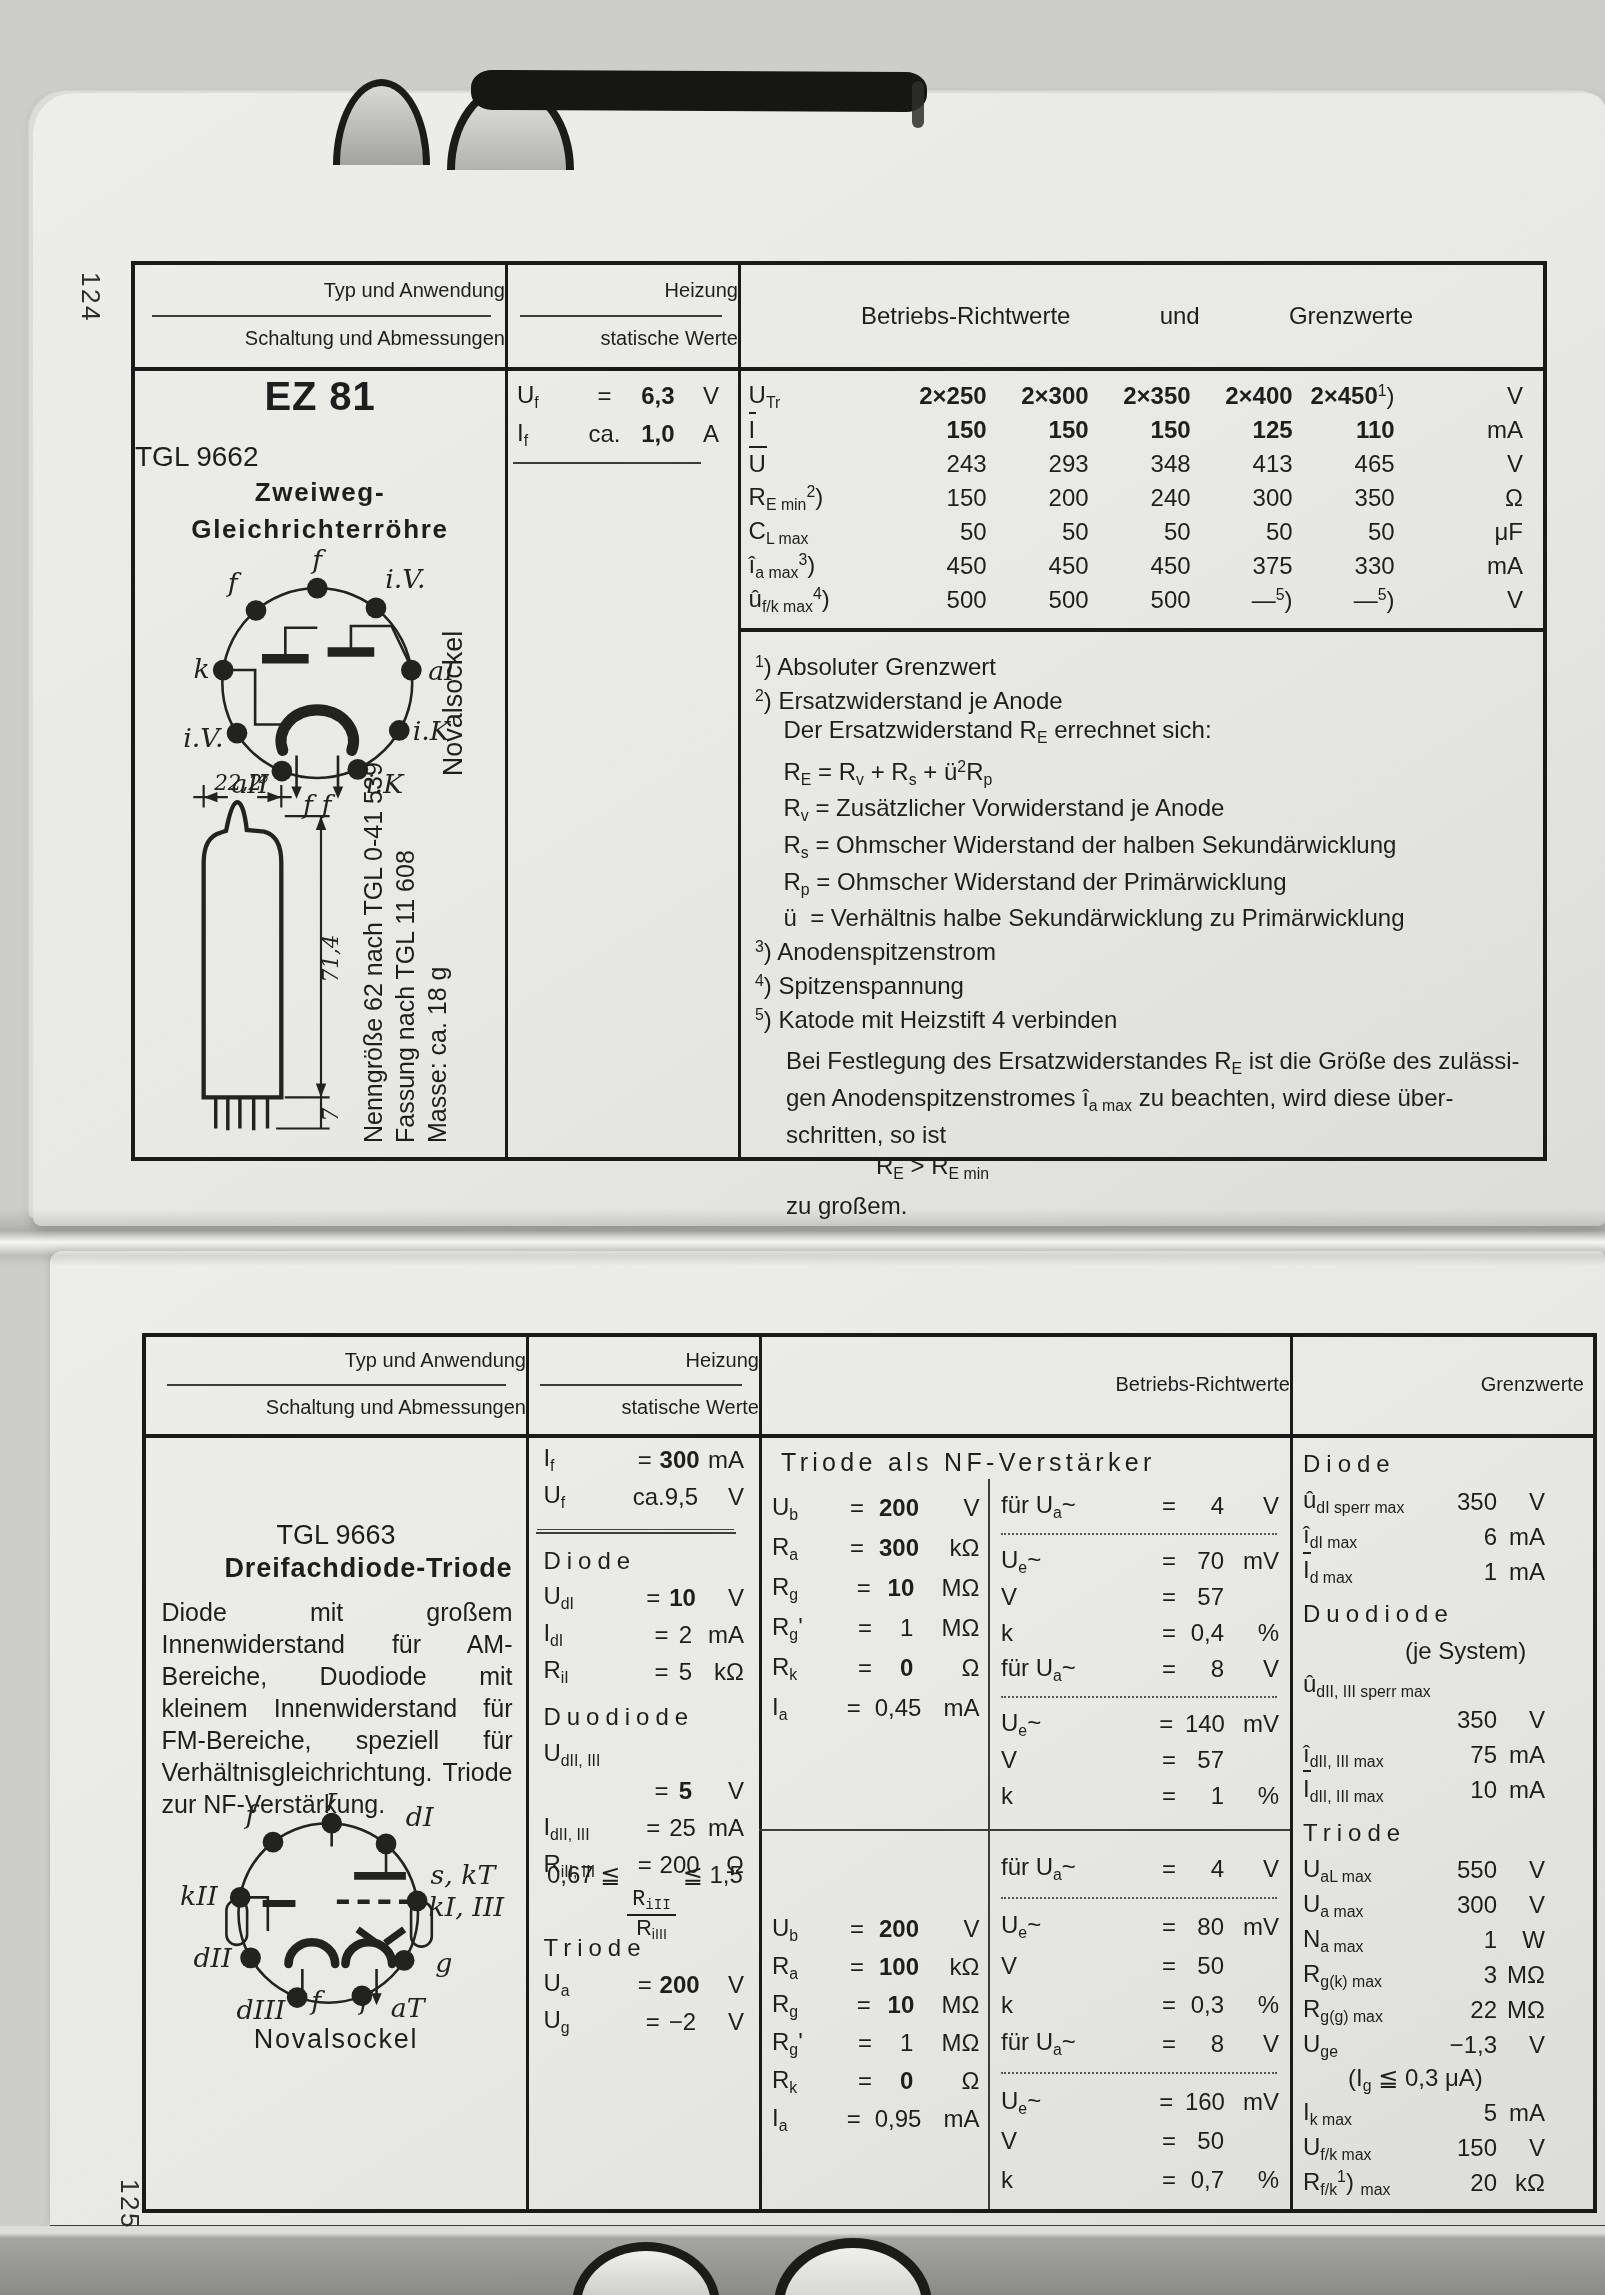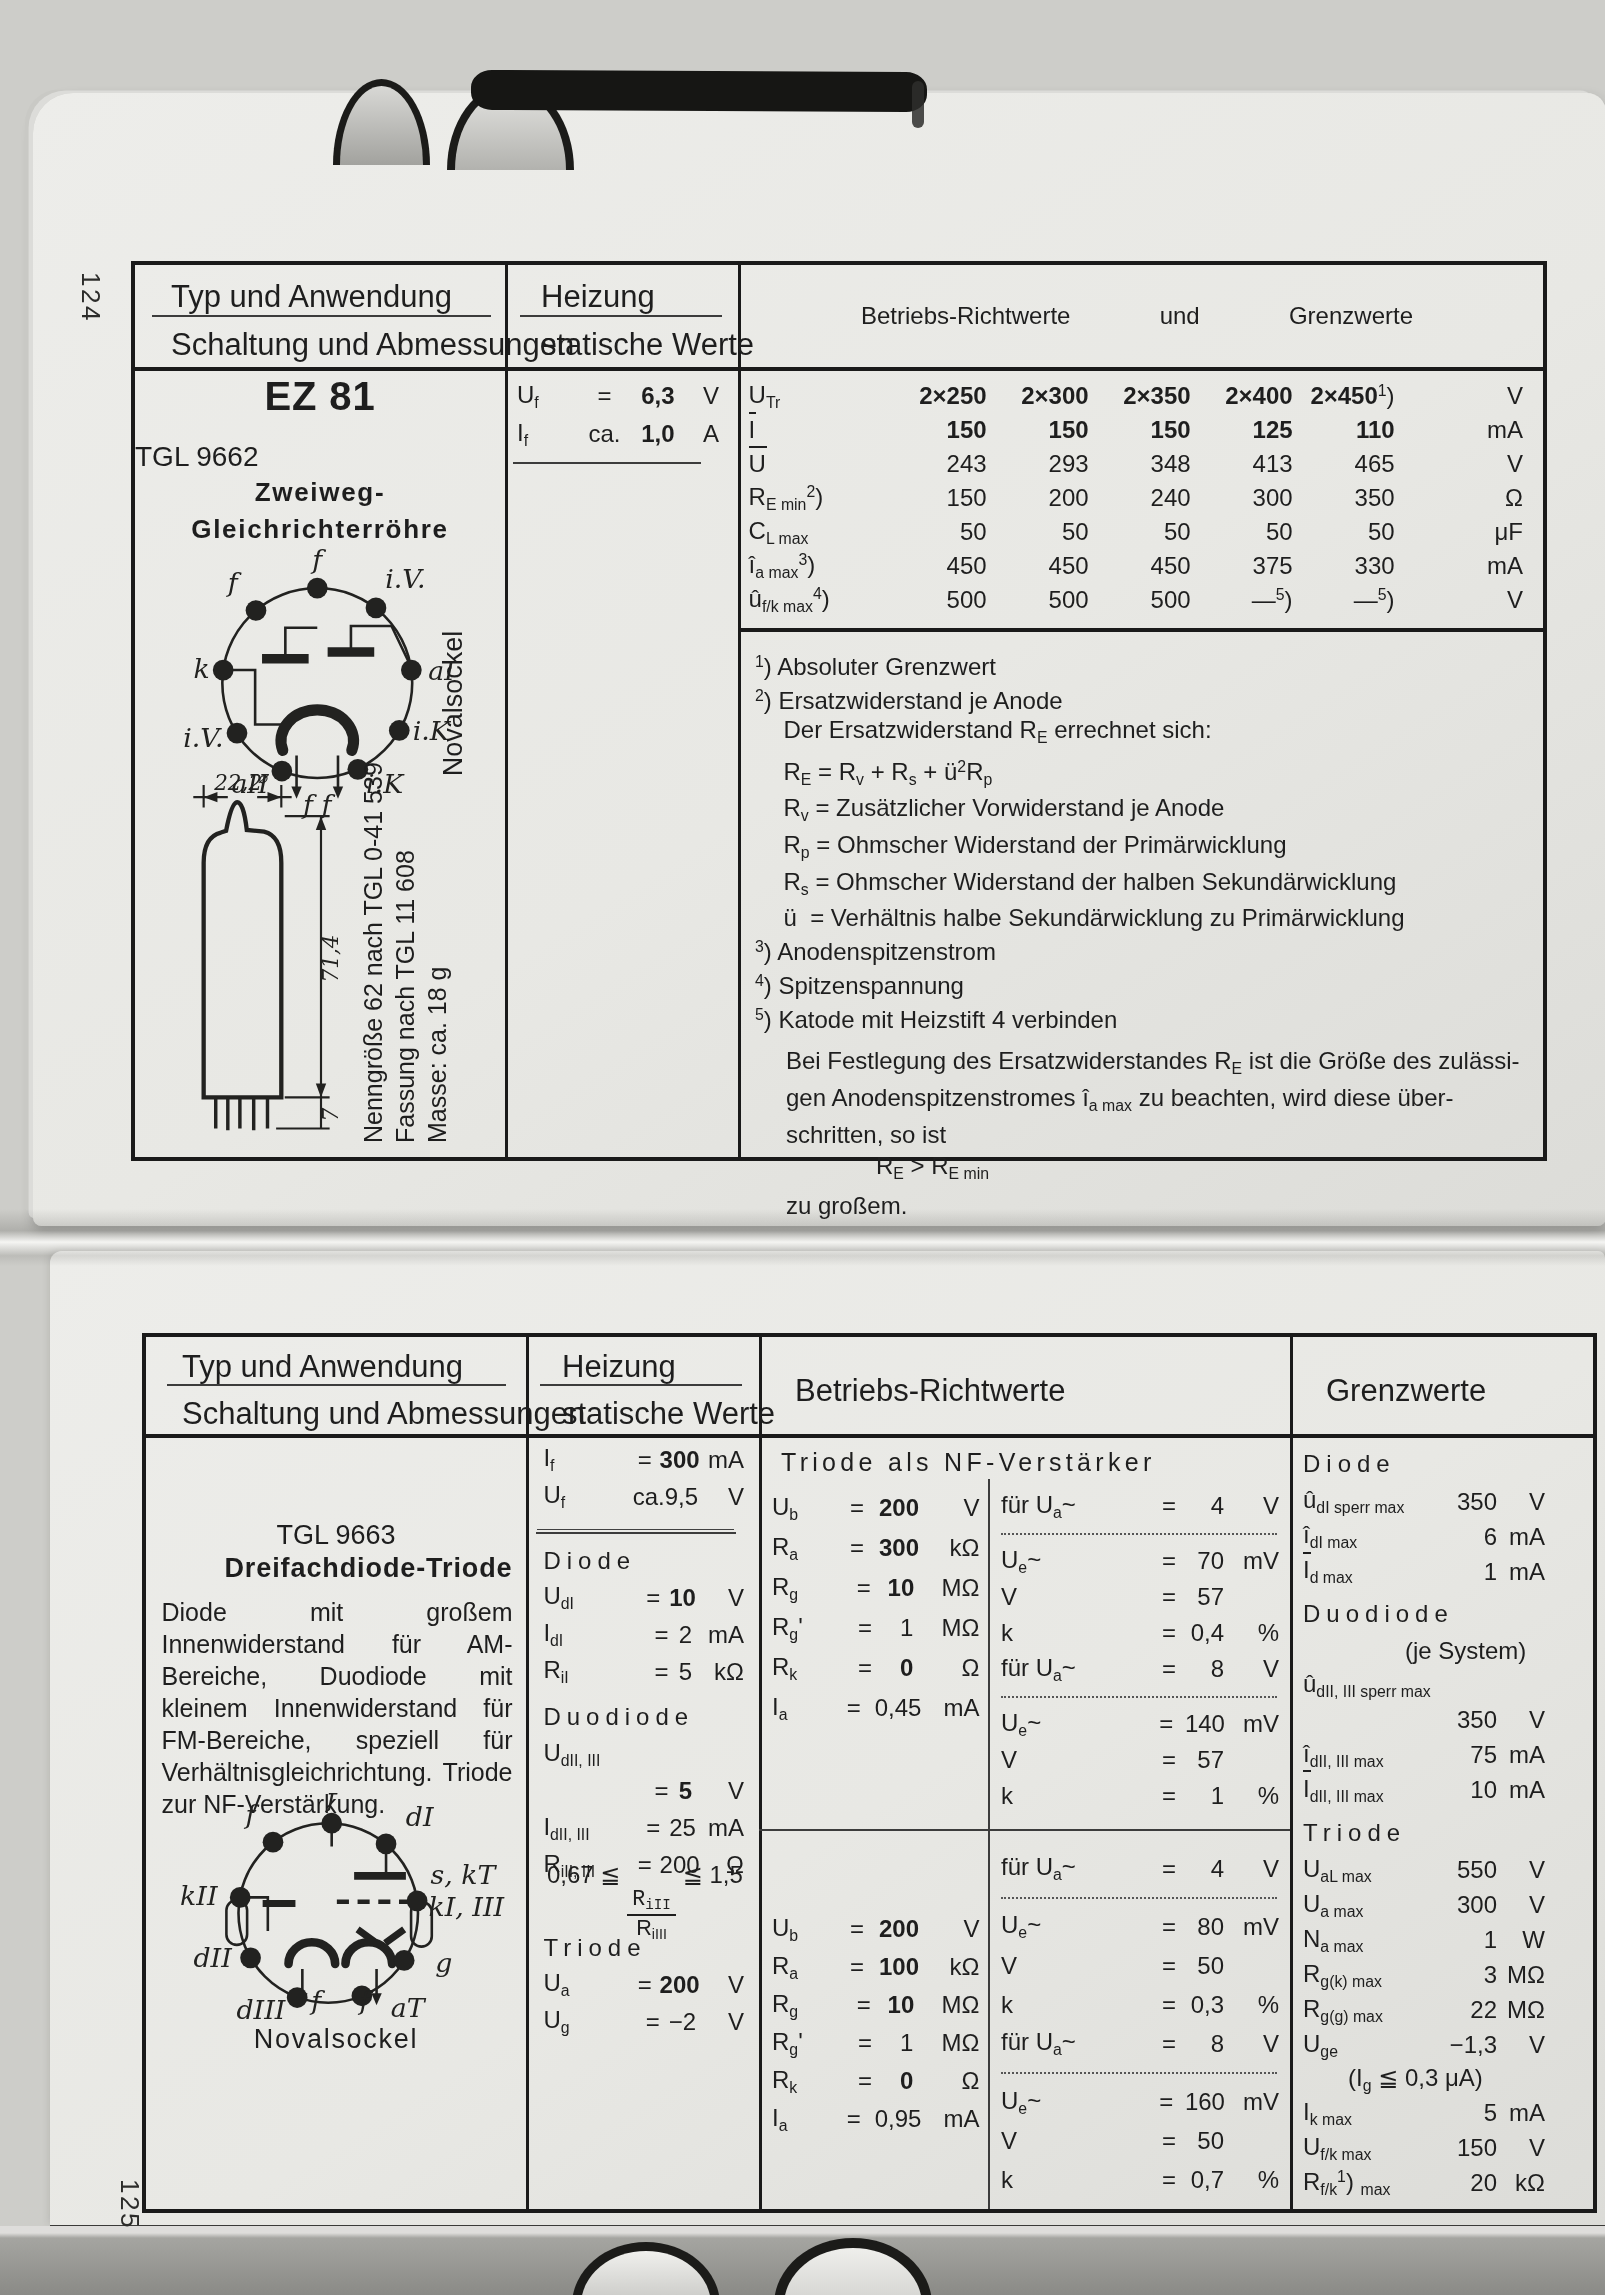--- a/index.html
+++ b/index.html
@@ -40,21 +40,21 @@
   .curl-d{left:774px;top:2238px;width:138px;height:57px;border-width:10.4px;
           background:linear-gradient(180deg,#efefec,#d2d2cf);}
   .pgnum{width:78px;height:31px;font-size:26px;letter-spacing:2.6px;color:#2c2c2a;
          text-align:center;transform:rotate(90deg);}
 
   
   .dtable{border:4.3px solid #1a1a1a;}
   .vline{position:absolute;width:2.6px;background:#1a1a1a;top:0;bottom:0;}
   .hline{position:absolute;height:3.5px;background:#1a1a1a;}
   .thinline{position:absolute;height:1.7px;background:#3c3c3c;}
-  .hdr{position:absolute;font-size:31px;white-space:nowrap;text-align:left;margin-left:36px;}
+  .hdr{position:absolute;font-size:20px;white-space:nowrap;text-align:right;}
 
   .row{display:flex;align-items:center;white-space:nowrap;font-size:24px;}
   .cfull{display:none;}
 
   
   .hz1 .row{height:38px;padding-left:12px;}
   .hz1 .cl{width:57px;}.hz1 .ceq{width:83px;text-align:center;}
   .hz1 .cv{flex:1;text-align:right;}.hz1 .cu{width:50px;text-align:right;padding-right:19px;}
 
   
@@ -308,23 +308,23 @@
         <div class="fn"><sup>1</sup>) Absoluter Grenzwert</div>
 
         <div class="fn"><sup>2</sup>) Ersatzwiderstand je Anode</div>
 
         <div class="fn fn-ind">Der Ersatzwiderstand R<sub>E</sub> errechnet sich:</div>
 
         <div class="fn fn-ind">R<sub>E</sub> = R<sub>v</sub> + R<sub>s</sub> + ü<sup>2</sup>R<sub>p</sub></div>
 
         <div class="fn fn-ind">R<sub>v</sub> = Zusätzlicher Vorwiderstand je Anode</div>
 
+        <div class="fn fn-ind">R<sub>s</sub> = Ohmscher Widerstand der halben Sekundärwicklung</div>
+
         <div class="fn fn-ind">R<sub>p</sub> = Ohmscher Widerstand der Primärwicklung</div>
-
-        <div class="fn fn-ind">R<sub>s</sub> = Ohmscher Widerstand der halben Sekundärwicklung</div>
 
         <div class="fn fn-ind">ü&nbsp;&nbsp;= Verhältnis halbe Sekundärwicklung zu Primärwicklung</div>
 
         <div class="fn"><sup>3</sup>) Anodenspitzenstrom</div>
 
         <div class="fn"><sup>4</sup>) Spitzenspannung</div>
 
         <div class="fn"><sup>5</sup>) Katode mit Heizstift 4 verbinden</div>
 
         <div class="fn fn-para">Bei Festlegung des Ersatzwiderstandes R<sub>E</sub> ist die Größe des zulässi-</div>

